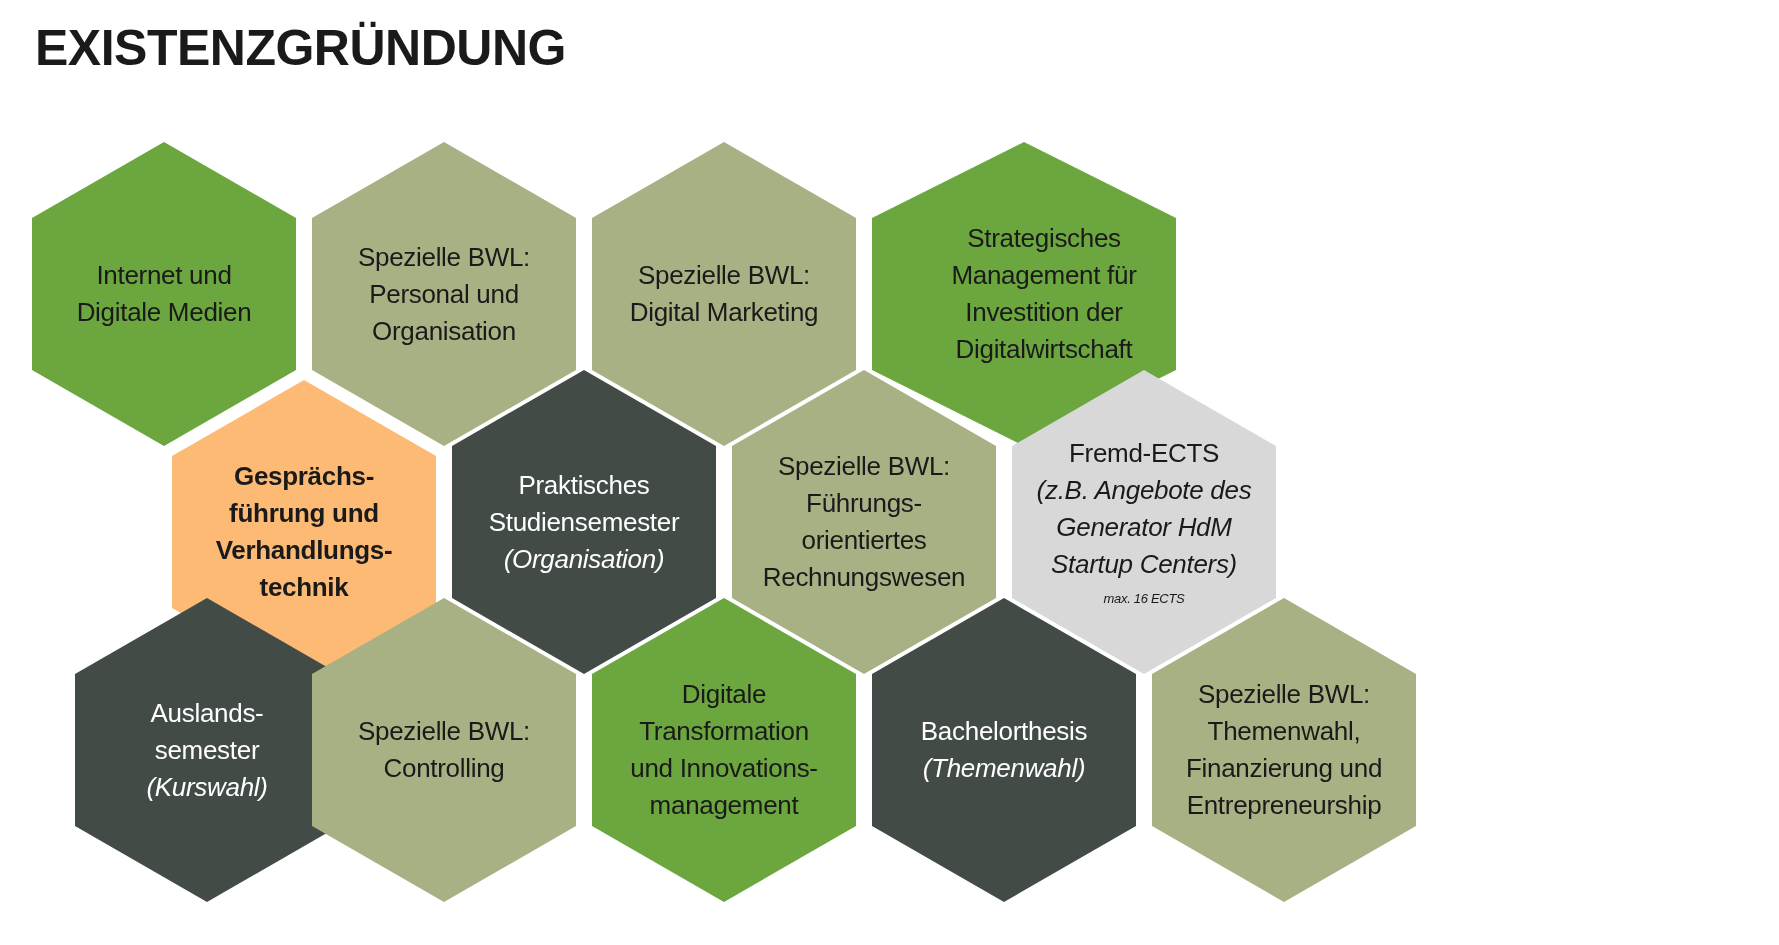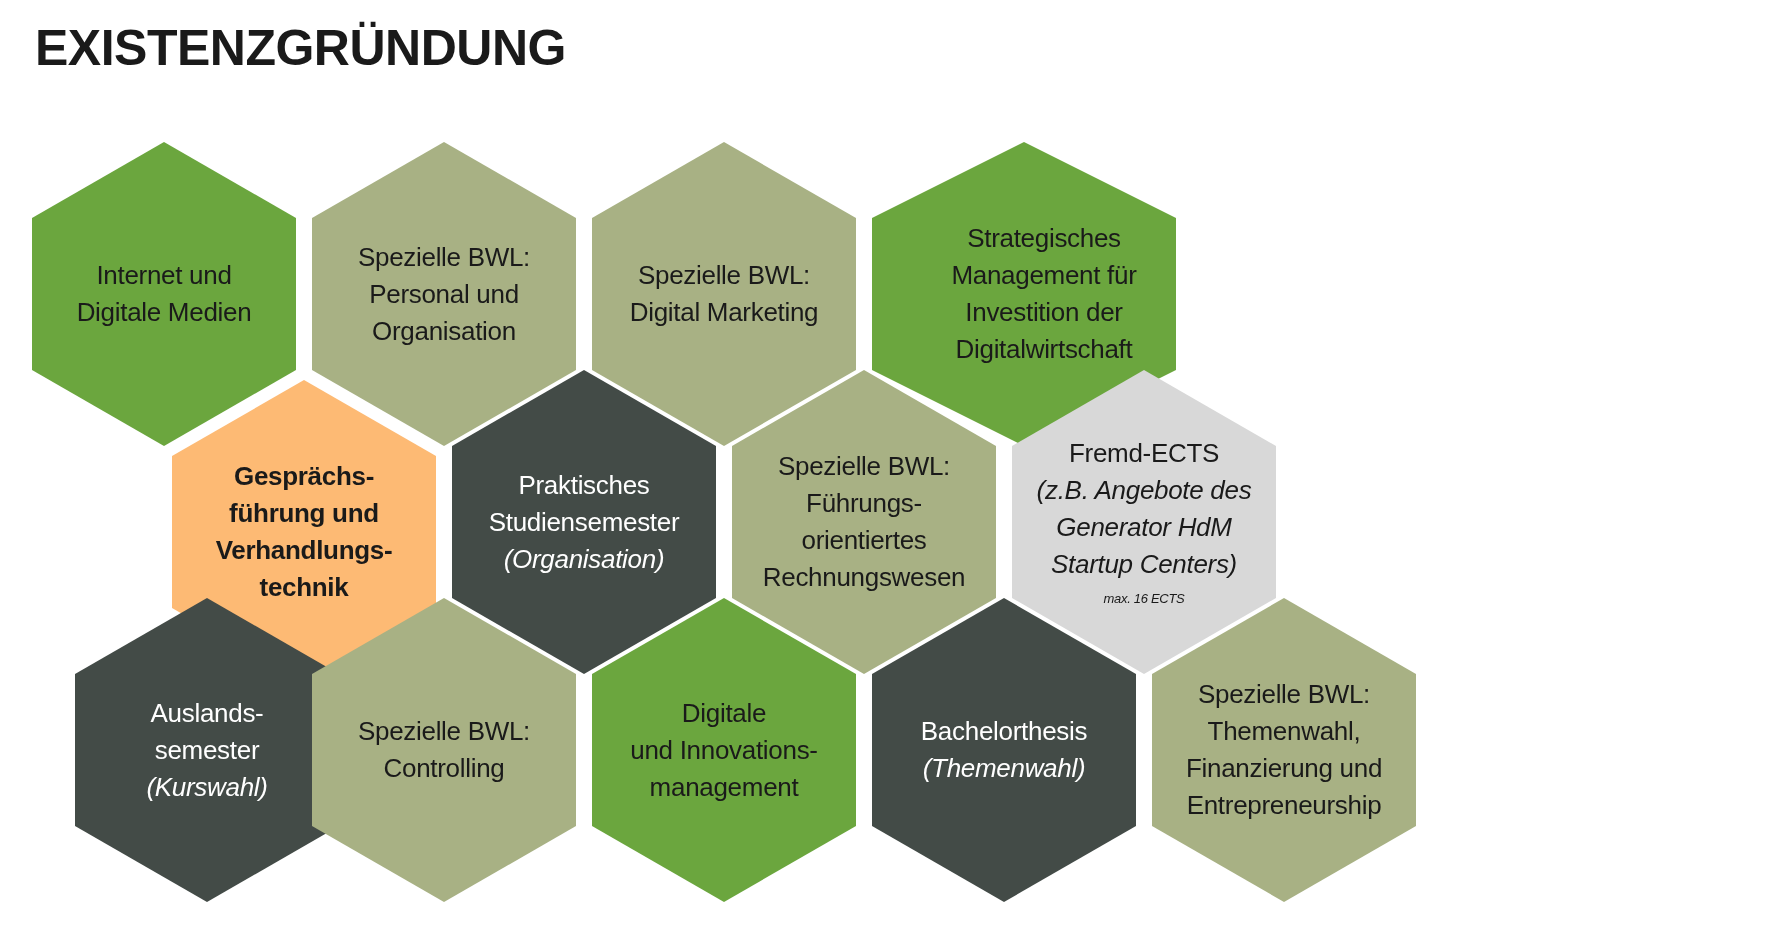--- a/index.html
+++ b/index.html
@@ -131,20 +131,21 @@
   </div>
       <div class="hex sage" style="background: rgb(168, 177, 132); left: 312px; top: 598px;">
     <div class="hex-label">
           <div class="line">Spezielle BWL:</div>
           <div class="line">Controlling</div>
         </div>
   </div>
       <div class="hex green" style="background: rgb(107, 166, 62); left: 592px; top: 598px;">
     <div class="hex-label">
           <div class="line">Digitale</div>
+          <div class="line">Transformation</div>
           <div class="line">und Innovations-</div>
           <div class="line">management</div>
         </div>
   </div>
       <div class="hex dark" style="background: rgb(67, 75, 71); left: 872px; top: 598px;">
     <div class="hex-label">
           <div class="line">Bachelorthesis</div>
           <div class="line italic">(Themenwahl)</div>
         </div>
   </div>

